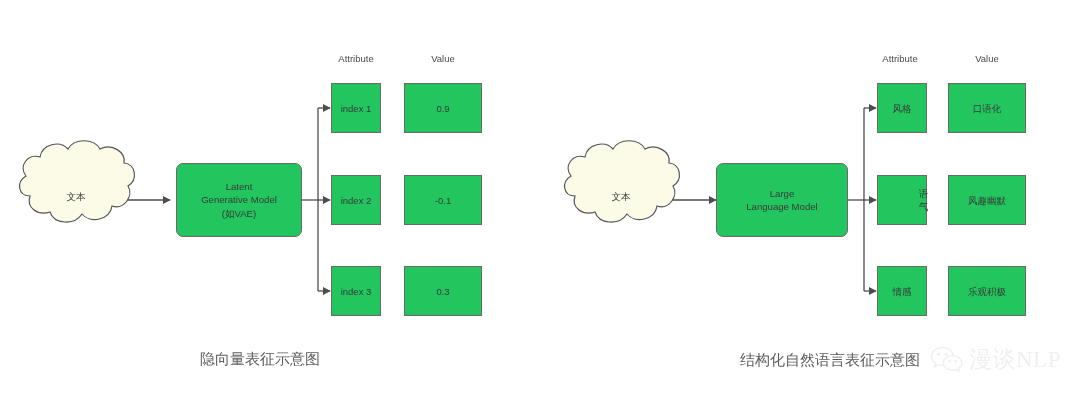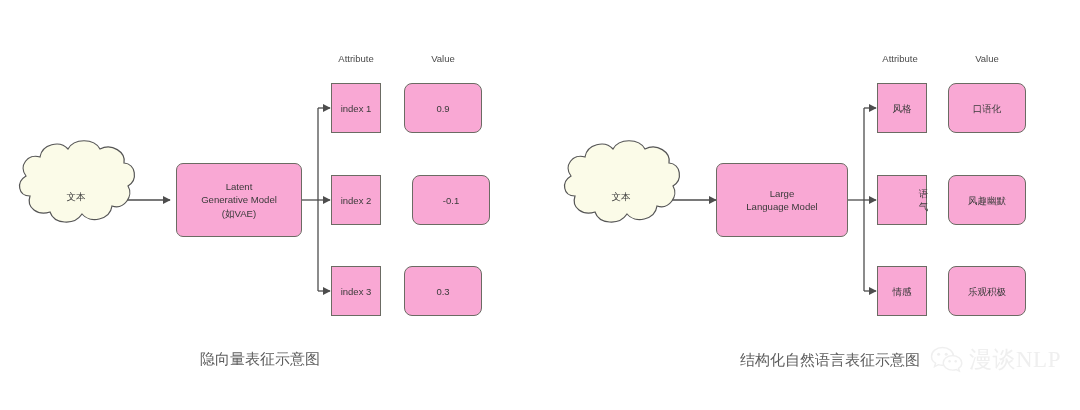--- a/index.html
+++ b/index.html
@@ -27,38 +27,38 @@
     width: 540px;
     height: 410px;
   }
   #panel-left  { left: 0; }
   #panel-right { left: 540px; }
 
   
   .node-box {
     position: absolute;
     box-sizing: border-box;
-    background: #f9a8d4;
+    background: #22c55e;
     border: 1.3px solid #6b6b63;
     display: flex;
     align-items: center;
     justify-content: center;
     text-align: center;
     font-size: 9.5px;
     line-height: 13px;
     color: #3a3a3a;
   }
   .model-box {
     border-radius: 7px;
     font-size: 9.6px;
     line-height: 13.5px;
     white-space: pre-line;
   }
   .attr-box  { font-size: 9.5px; }
-  .value-box { font-size: 9.5px; border-radius: 8px; }
+  .value-box { font-size: 9.5px; }
 
   .col-header {
     position: absolute;
     font-size: 9.5px;
     color: #4a4a4a;
     text-align: center;
     white-space: nowrap;
   }
   .caption {
     position: absolute;
@@ -133,21 +133,21 @@
 Generative Model
 (如VAE)</div>
 
     <div class="col-header" style="left:306px;top:53px;width:100px;">Attribute</div>
     <div class="col-header" style="left:393px;top:53px;width:100px;">Value</div>
 
     <div class="node-box attr-box" style="left:331px;top:83px;width:50px;height:50px;">index 1</div>
     <div class="node-box value-box" style="left:404px;top:83px;width:78px;height:50px;">0.9</div>
 
     <div class="node-box attr-box" style="left:331px;top:175px;width:50px;height:50px;">index 2</div>
-    <div class="node-box value-box" style="left:404px;top:175px;width:78px;height:50px;margin-left:8px;">-0.1</div>
+    <div class="node-box value-box" style="left:404px;top:175px;width:78px;height:50px;">-0.1</div>
 
     <div class="node-box attr-box" style="left:331px;top:266px;width:50px;height:50px;">index 3</div>
     <div class="node-box value-box" style="left:404px;top:266px;width:78px;height:50px;">0.3</div>
 
     <div class="caption" style="left:180px;top:350px;width:160px;">隐向量表征示意图</div>
   </div>
 
   <div class="panel" id="panel-right">
 
     <svg width="540" height="410" style="position:absolute;left:0;top:0;">

